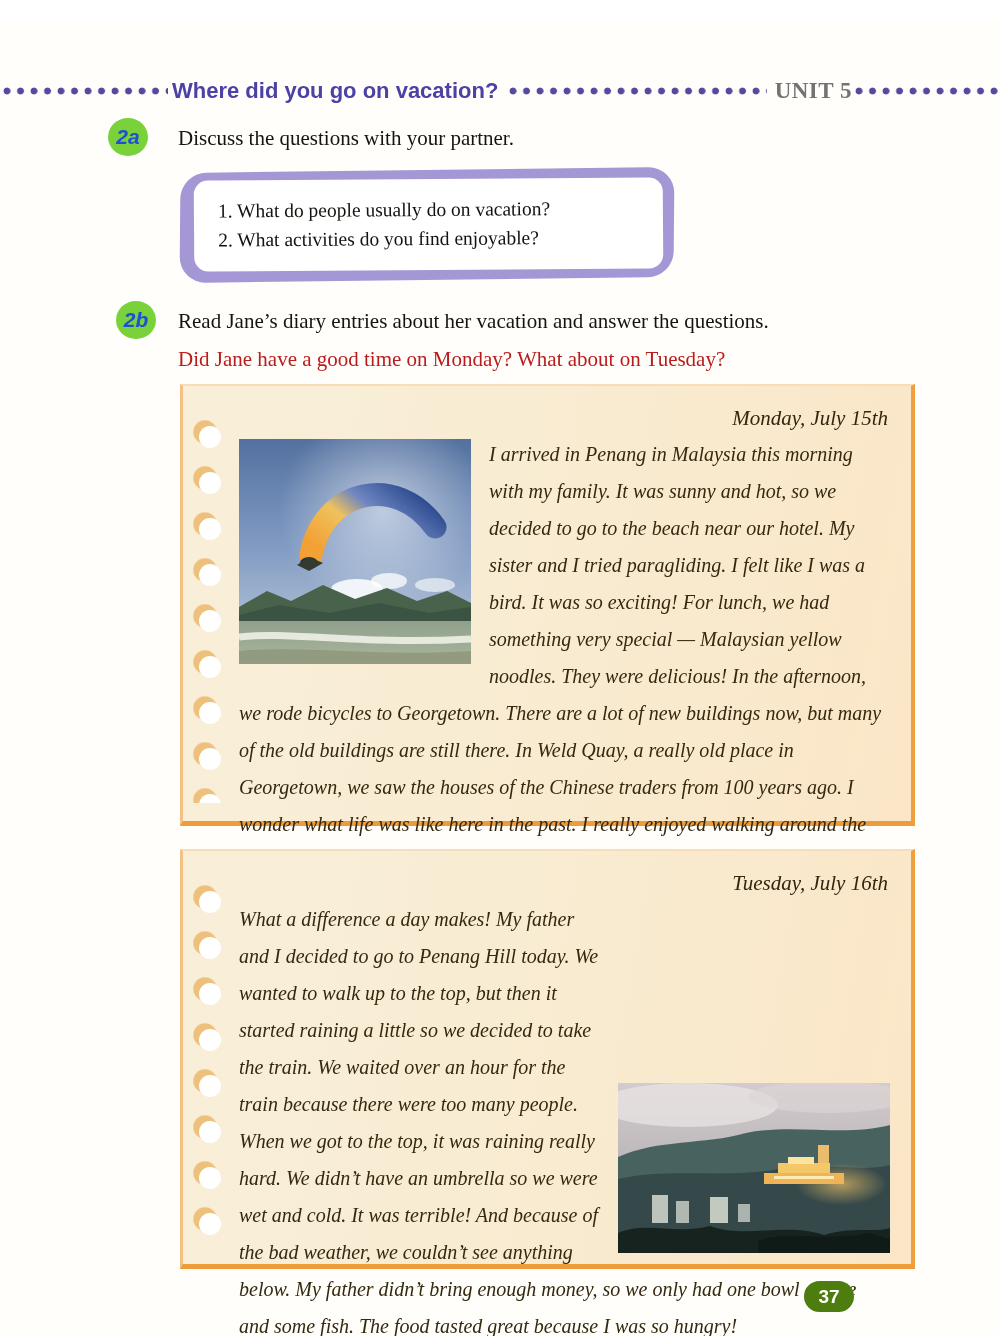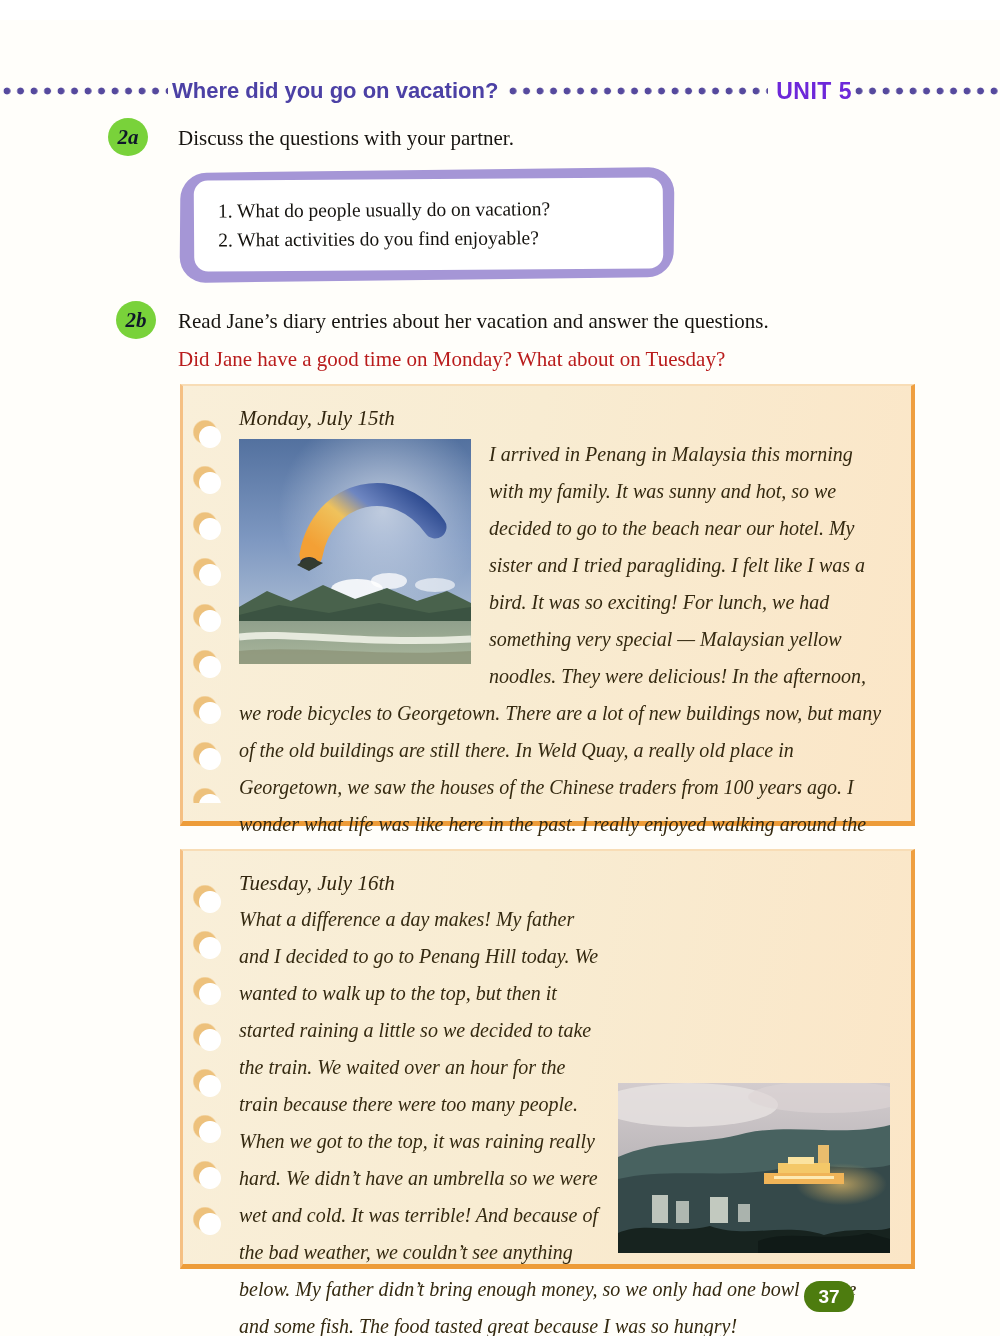--- a/index.html
+++ b/index.html
@@ -9,28 +9,28 @@
   
   .header-row{position:absolute;top:58px;left:0;width:1000px;height:26px;
               display:flex;align-items:center;}
   .dots{height:8px;background-image:radial-gradient(circle at 7px 4px,#564a9e 3.1px,rgba(86,74,158,0) 3.8px);
         background-size:13.5px 8px;background-repeat:repeat-x;}
   .dots.left{width:168px;}
   .dots.mid{flex:1;margin:0 8px;}
   .dots.right{width:148px;}
   .lesson-title{font-family:"Liberation Sans",sans-serif;font-weight:600;font-size:22px;
                 color:#4c41a5;white-space:nowrap;margin-left:4px;}
-  .unit-label{font-family:Liberation Sans, sans-serif;font-weight:bold;font-size:23px;
-              color:#6d28d9;letter-spacing:.5px;white-space:nowrap;}
+  .unit-label{font-family:Liberation Serif, serif;font-weight:bold;font-size:23px;
+              color:#737373;letter-spacing:.5px;white-space:nowrap;}
 
   
   .badge{position:absolute;width:40px;height:38px;border-radius:50%;background:#79d23a;
          display:flex;align-items:center;justify-content:center;
-         font-family:Liberation Serif, serif;font-weight:bold;font-style:italic;
-         font-size:21px;color:#0f172a;}
+         font-family:Liberation Sans, sans-serif;font-weight:bold;font-style:italic;
+         font-size:21px;color:#1d4ed8;}
   .badge-2a{left:108px;top:98px;}
   .badge-2b{left:116px;top:281px;}
   .instruction{position:absolute;left:178px;font-weight:normal;font-size:21px;color:#171410;}
   .instr-2a{top:106px;}
   .instr-2b{top:289px;width:760px;}
   .prompt-2b{position:absolute;left:178px;top:327px;font-size:21px;color:#b91c1c;}
 
   
   .qbox-outer{position:absolute;left:180px;top:150px;width:494px;height:110px;
               background:#a596d6;border-radius:26px;transform:rotate(-0.7deg) skewX(-1.2deg);}
@@ -45,21 +45,21 @@
         border-right:4px solid #ef9f40;border-bottom:5px solid #ed9c39;
         border-left:3px solid #f5c084;border-top:2px solid #f8ddb6;box-sizing:border-box;}
   .card-1{top:364px;height:442px;}
   .card-2{top:829px;height:420px;}
   .holes{position:absolute;left:8px;top:26px;bottom:18px;width:36px;
          background-image:
            radial-gradient(circle at 19px 25px,#ffffff 10.5px,rgba(255,255,255,0) 11.5px),
            radial-gradient(circle at 14px 20px,#edc17c 11px,rgba(237,193,124,0) 12.5px);
          background-size:36px 46px;background-repeat:repeat-y;}
   .entry-body{position:absolute;left:56px;right:21px;top:20px;}
-  .entry-date{font-style:italic;font-size:21px;color:#32260f;
+  .entry-date{text-align:right;font-style:italic;font-size:21px;color:#32260f;
               padding-right:2px;margin-bottom:5px;}
   .entry-text{font-style:italic;font-size:20px;line-height:37px;color:#342910;}
 
   
   .photo{display:block;}
   .photo-1{float:left;width:232px;height:225px;margin:3px 18px 6px 0;}
   .photo-2{float:right;width:272px;height:170px;margin:182px 0 4px 14px;}
   .photo svg{display:block;width:100%;height:100%;}
 
   

